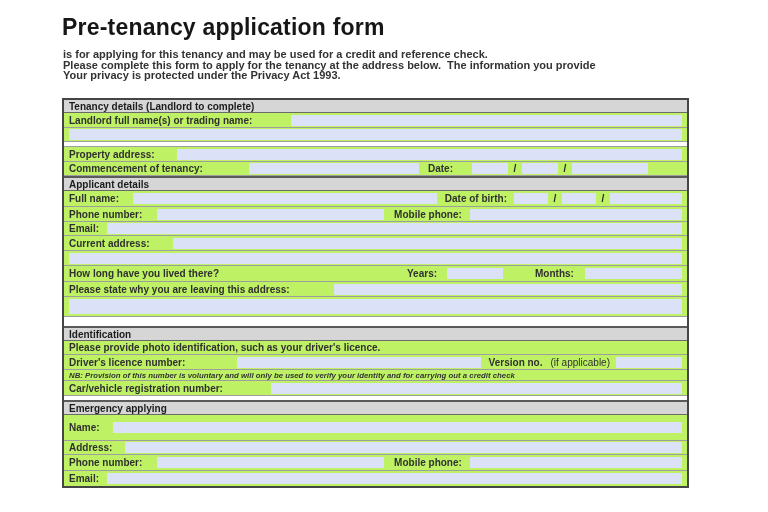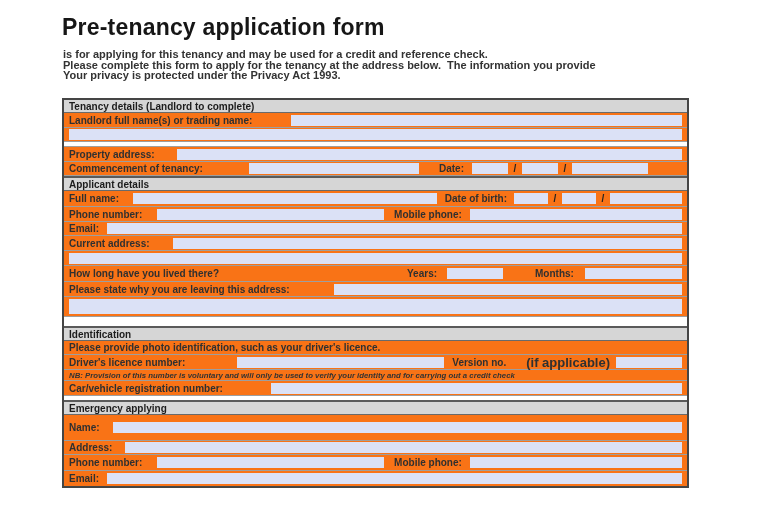--- a/index.html
+++ b/index.html
@@ -16,35 +16,35 @@
   .intro{margin:8px 0 0 63px;}
   .intro span{display:block;white-space:pre;font-size:11px;line-height:10.5px;
     font-weight:bold;color:#333;}
   
   .form-table{
     position:absolute;left:62px;top:84px;width:627px;
     border:2px solid #454545;background:#fff;box-sizing:border-box;
   }
   .row{
     display:flex;align-items:center;box-sizing:border-box;
-    border-bottom:1px solid #9e9e9e;padding:0 3px;background:#f97316;
+    border-bottom:1px solid #9e9e9e;padding:0 3px;background:#bef264;
   }
   .row:last-child{border-bottom:none;}
   .hdr{
     background:#d6d6d6;border-top:2px solid #5a5a5a;border-bottom:1px solid #6a6a6a;
     font-weight:bold;font-size:10px;color:#1c1c1c;padding-left:5px;
   }
   .hdr.first{border-top:none;}
   .gap{background:#fff;}
   .gap.before-hdr{border-bottom:none;}
   .lbl{
     font-size:10px;font-weight:bold;color:#303030;white-space:nowrap;
     flex:0 0 auto;padding-left:2px;box-sizing:border-box;
   }
-  .hint{font-size:13px;font-weight:bold;color:#303030;white-space:nowrap;margin-left:20px;}
+  .hint{font-size:10px;font-weight:normal;color:#303030;white-space:nowrap;margin-left:8px;}
   .nb{font-size:7.8px;font-style:italic;font-weight:bold;color:#333;white-space:nowrap;padding-left:2px;}
   .field{
     appearance:none;-webkit-appearance:none;border:none;outline:none;
     background:#dbe1f6;height:11px;margin:0 2px;padding:0 2px;
     font:10px "Liberation Sans",sans-serif;color:#222;box-sizing:border-box;
     flex:0 0 auto;min-width:0;
   }
   .grow{flex:1 1 auto;}
   .grow12{flex:1.2 1 auto;}
   .tall{height:15px;}
@@ -83,21 +83,21 @@
 
     <div class="row" style="height:15px">
       <span class="lbl" style="width:108px">Property address:</span>
       <input type="text" class="field grow" style="">
     </div>
 
     <div class="row" style="height:14px">
       <span class="lbl" style="width:180px">Commencement of tenancy:</span>
       <input type="text" class="field" style="width: 170px;">
       <span class="spacer"></span>
-      <span class="lbl" style="margin-right:6px">Date:</span>
+      <span class="lbl" style="margin-right:17px">Date:</span>
       <input type="text" class="field" style="width: 36px;">
       <span class="sep">/</span>
       <input type="text" class="field" style="width: 36px;">
       <span class="sep">/</span>
       <input type="text" class="field" style="width: 76px; margin-right: 36px;">
     </div>
 
     <div class="row hdr" style="height:15px">Applicant details</div>
 
     <div class="row" style="height:16px">

